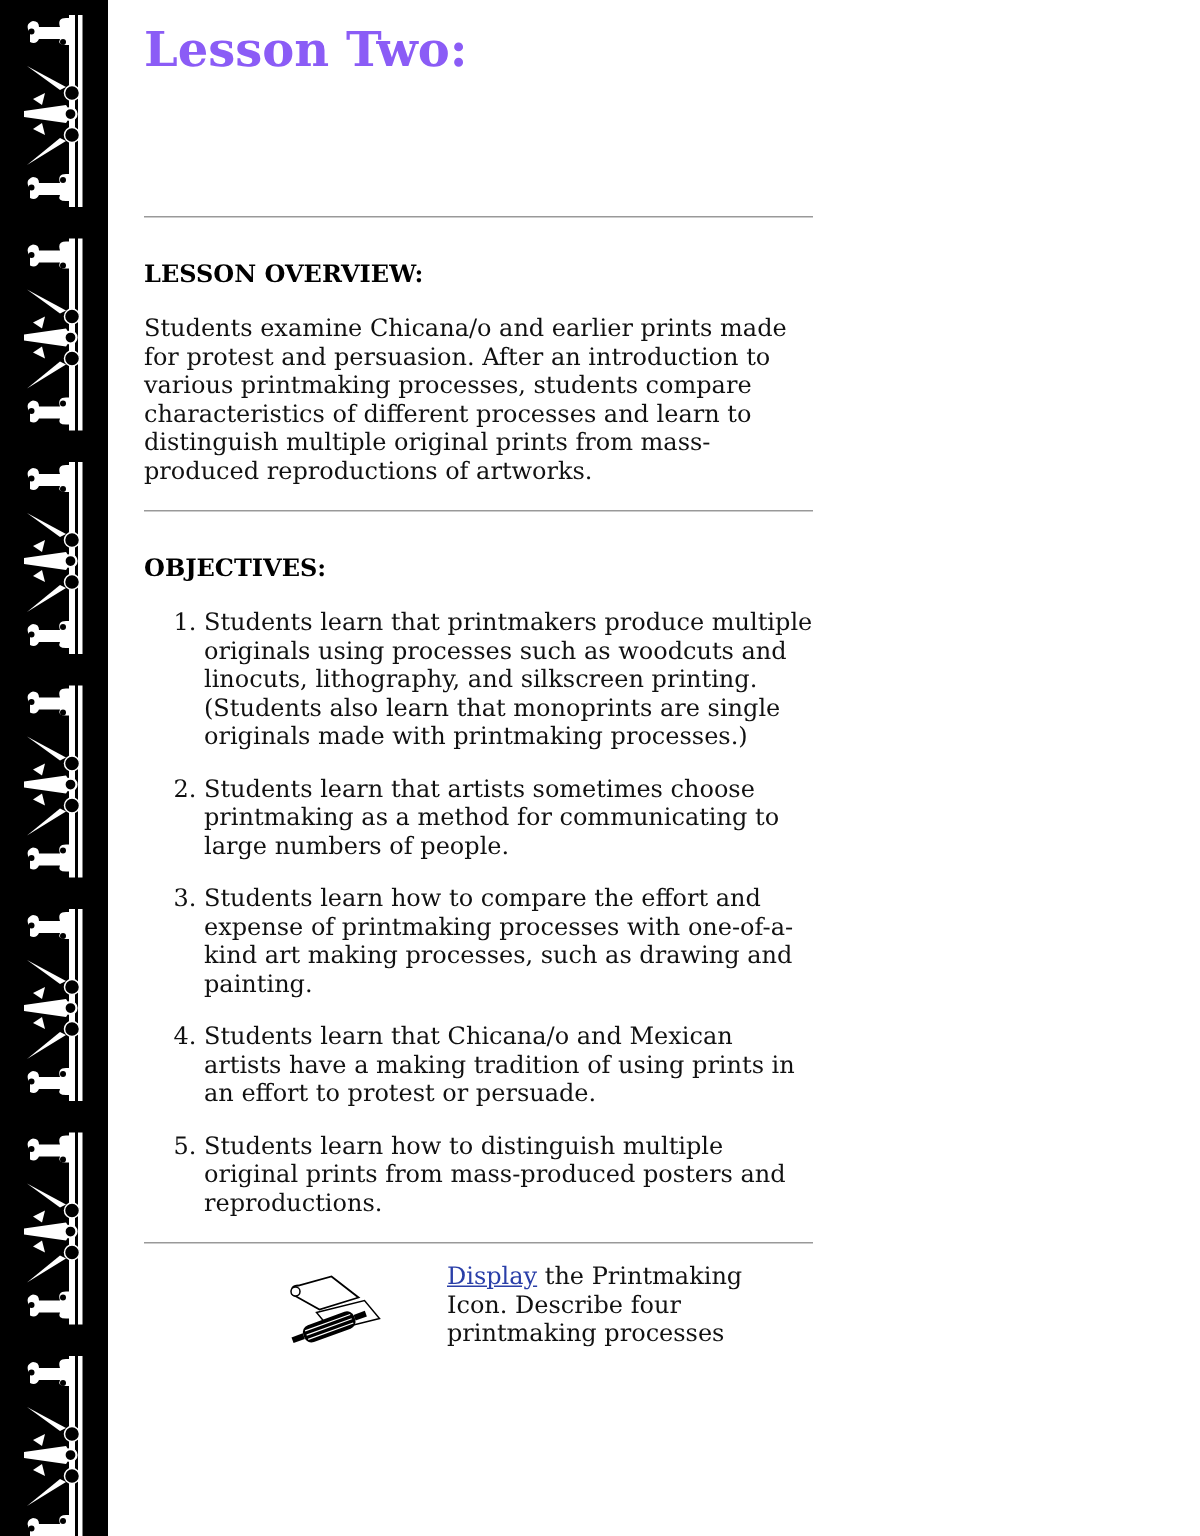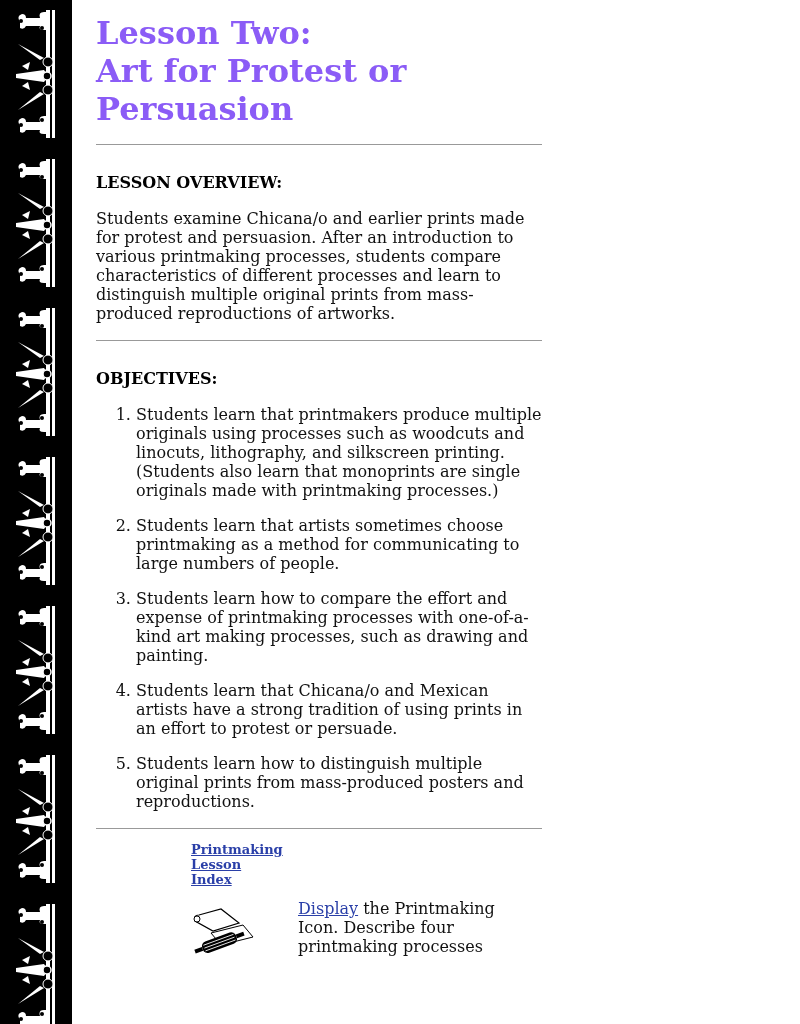--- a/index.html
+++ b/index.html
@@ -95,50 +95,43 @@
     <use href="#orn" y="447"></use>
     <use href="#orn" y="596"></use>
     <use href="#orn" y="745"></use>
     <use href="#orn" y="894"></use>
   </svg>
 </div>
 
 <div class="content">
   <h1>
     <span>Lesson Two:</span><br>
-    <span>Art for Protest or</span><br>
-    <span>Persuasion</span><br>
+    <br>
+    <br>
   </h1>
 
   <hr class="hr1">
 
   <h2 class="overview-h">LESSON OVERVIEW:</h2>
   <p class="overview-p">Students examine Chicana/o and earlier prints made for protest and persuasion. After an introduction to various printmaking processes, students compare characteristics of different processes and learn to distinguish multiple original prints from mass-produced reproductions of artworks.</p>
 
   <hr class="hr2">
 
   <h2 class="objectives-h">OBJECTIVES:</h2>
   <ol>
     <li>Students learn that printmakers produce multiple originals using processes such as woodcuts and linocuts, lithography, and silkscreen printing. (Students also learn that monoprints are single originals made with printmaking processes.)</li>
     <li>Students learn that artists sometimes choose printmaking as a method for communicating to large numbers of people.</li>
     <li>Students learn how to compare the effort and expense of printmaking processes with one-of-a-kind art making processes, such as drawing and painting.</li>
-    <li>Students learn that Chicana/o and Mexican artists have a strong tradition of using prints in an effort to protest or persuade.</li>
+    <li>Students learn that Chicana/o and Mexican artists have a making tradition of using prints in an effort to protest or persuade.</li>
     <li>Students learn how to distinguish multiple original prints from mass-produced posters and reproductions.</li>
   </ol>
 
   <hr class="hr3">
 
 
-  <div class="lesson-index">
-    <a href="#">
-      <span>Printmaking</span><br>
-      <span>Lesson</span><br>
-      <span>Index</span>
-    </a>
-  </div>
 
   <div class="activity-row">
     <div class="press-icon">
       <svg width="70" height="50" viewBox="0 0 70 50">
         <path d="M4 14 Q2 8 8 8 L30 2 L48 16 L22 24 Z" fill="#fff" stroke="#000" stroke-width="1.2"></path>
         <circle cx="6" cy="12" r="3" fill="#fff" stroke="#000" stroke-width="1"></circle>
         <path d="M20 26 L52 18 L62 30 L30 38 Z" fill="#fff" stroke="#000" stroke-width="1"></path>
         <g transform="rotate(-20 30 34)">
           <rect x="10" y="29" width="36" height="12" rx="5" fill="#000"></rect>
           <line x1="12" y1="32" x2="44" y2="32" stroke="#fff" stroke-width="0.8"></line>

